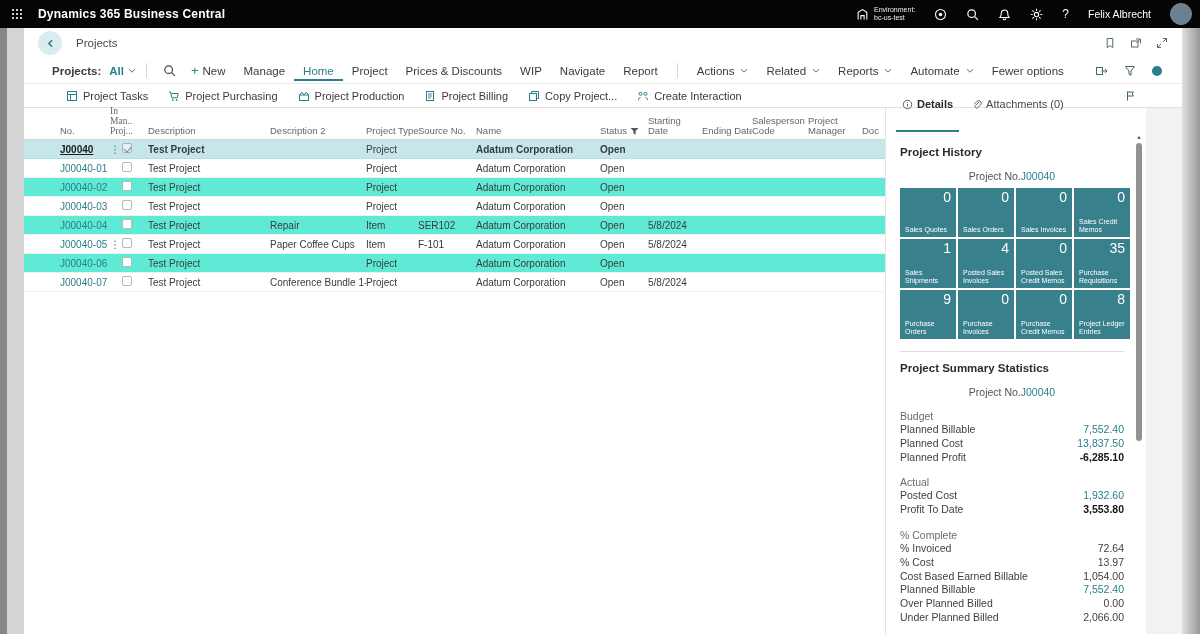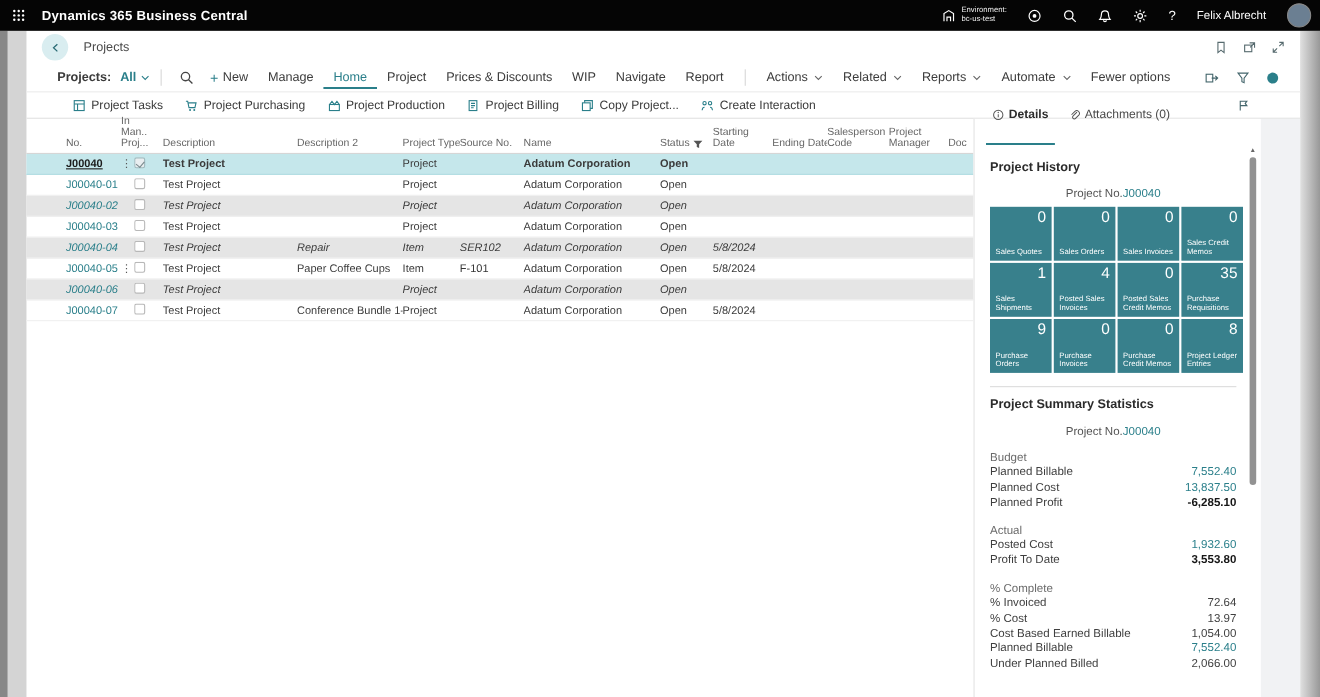--- a/index.html
+++ b/index.html
@@ -58,25 +58,25 @@
   
   .main { flex:1; display:flex; min-height:0; }
   .listarea { width:861px; flex:0 0 auto; display:flex; flex-direction:column; }
   .gutter { flex:1; background:#f1f2f4; }
 
   
   .thead, .trow { display:grid; grid-template-columns:50px 12px 26px 122px 96px 52px 58px 124px 48px 54px 50px 56px 54px 1fr; padding-left:36px; }
   .thead { height:32px; border-bottom:1px solid #d6d6d6; align-items:end; color:#666; font-size:9.5px; padding-bottom:3px; }
   .thead .hc { padding-right:6px; overflow:hidden; white-space:nowrap; cursor:pointer; line-height:10px; }
   .thead .hc .hl { display:block; }
-  .hc.span23 { grid-column:2/4; }
+  .hc.span23 { grid-column:2/4;font-family:Liberation Serif, serif; }
   .hc.status-h { display:flex; align-items:flex-end; gap:3px; }
   .funnel { color:#555; }
   .trow { height:19px; align-items:center; font-size:10px; border-bottom:1px solid #f0f0f0; cursor:pointer; }
-  .trow.alt { background:#e5e5e5;font-style:italic; }
+  .trow.alt { background:#5eead4; }
   .trow.sel { background:#c5e7eb; border-bottom:1px solid #b2dde2; }
   .trow .tc { padding-right:6px; overflow:hidden; white-space:nowrap; }
   .nolink { color:#2a7f8a; cursor:pointer; }
   .selno { color:#1c1c1c; font-weight:700; text-decoration:underline; cursor:pointer; }
   .trow.sel .b { font-weight:700; }
   .dots { color:#555; font-size:10px; cursor:pointer; }
   .cb { display:inline-block; width:10px; height:10px; border:1px solid #b8b8b8; border-radius:2px; background:#fff; position:relative; cursor:pointer; }
   .cb.on { background:#e9eef0; border-color:#9fb9bd; }
   .cb.on:after { content:""; position:absolute; left:2px; top:1px; width:4px; height:6px; border:solid #7a8a8d; border-width:0 1.5px 1.5px 0; transform:rotate(40deg); }
   .srcfocus { color:#333; border-bottom:1px dotted #555; cursor:pointer; }
@@ -655,20 +655,24 @@
               </div>
               <div class="prow">
                 <span class="plab">Cost Based Earned Billable</span>
                 <span class="pval2 ">1,054.00</span>
               </div>
               <div class="prow">
                 <span class="plab">Planned Billable</span>
                 <span class="pval2 link">7,552.40</span>
               </div>
               <div class="prow">
+                <span class="plab">Over Planned Billed</span>
+                <span class="pval2 ">0.00</span>
+              </div>
+              <div class="prow">
                 <span class="plab">Under Planned Billed</span>
                 <span class="pval2 ">2,066.00</span>
               </div>
             </div>
           </div>
 
       </div>
       <div class="pscrollbar">
         <span class="sb-up">▲</span>
         <div class="sb-thumb"></div>

